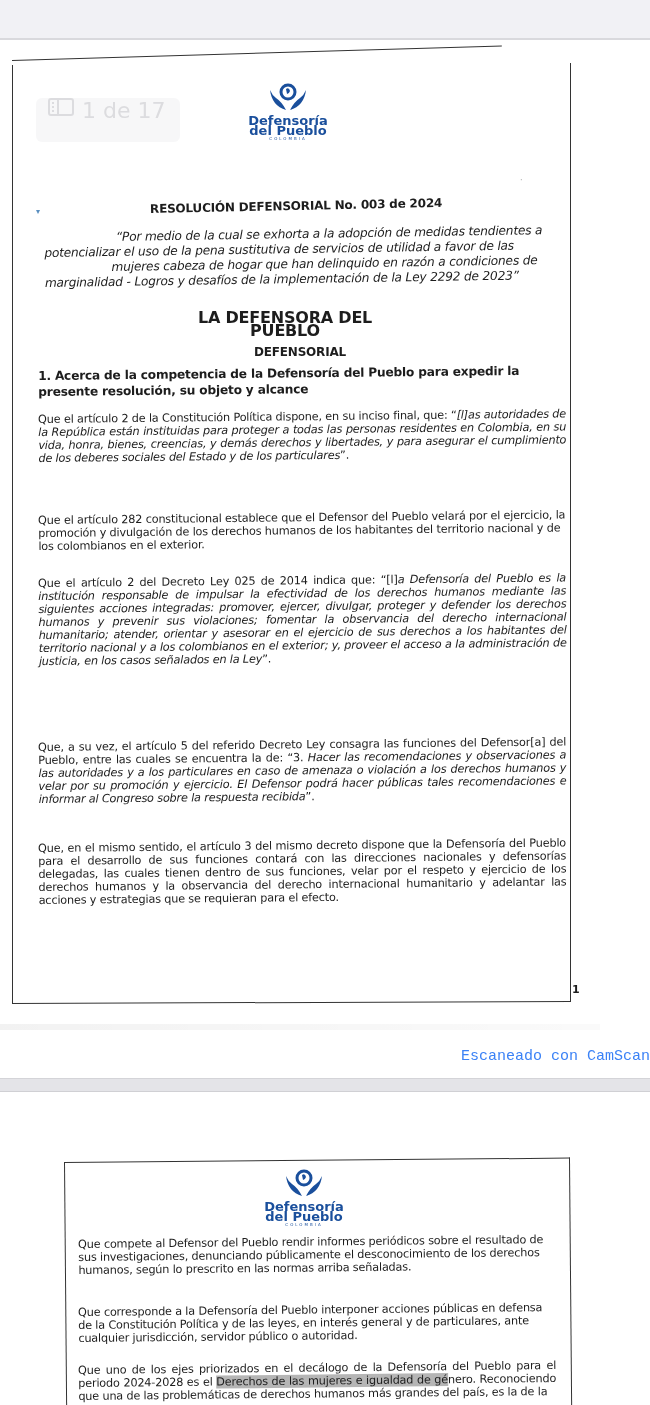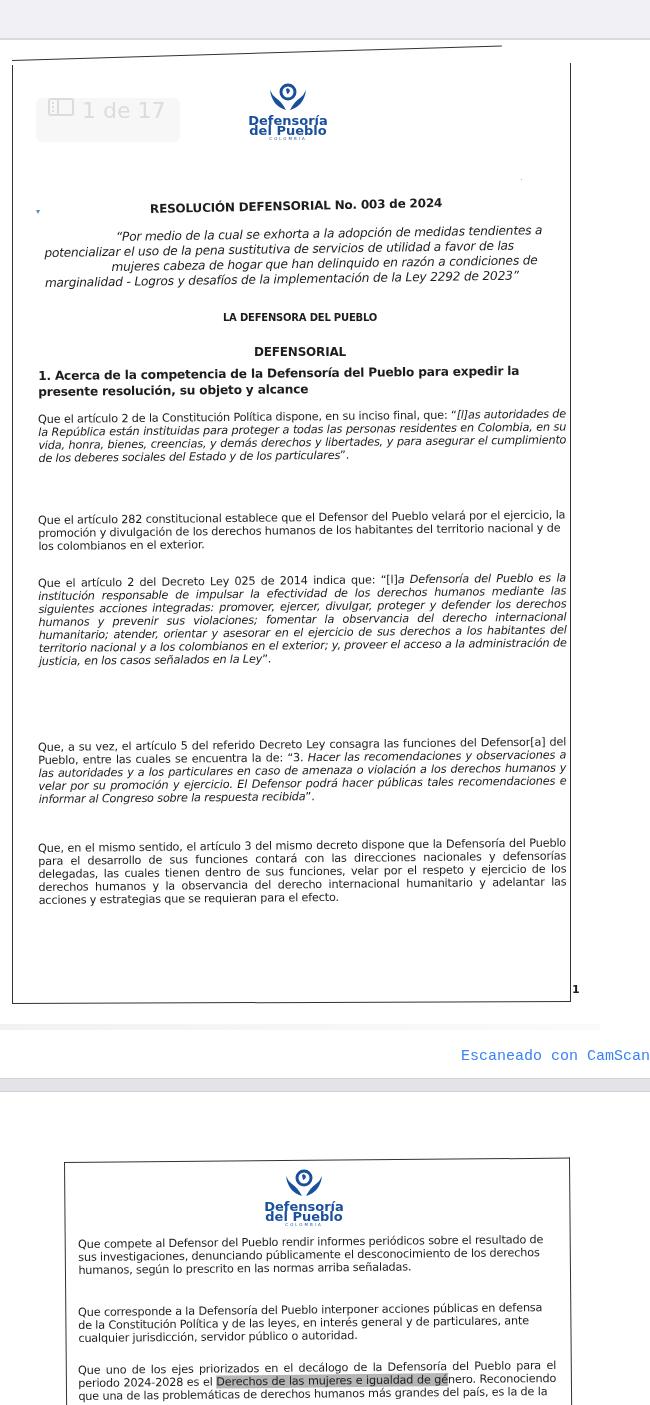--- a/index.html
+++ b/index.html
@@ -69,21 +69,21 @@
     font-size:11.3px; line-height:13px; letter-spacing:-0.2px;
   }
   .doc-text.it { font-style:italic; }
   .center { text-align:center; }
   .justify { text-align:justify; }
   .tilt { transform:rotate(-0.9deg); transform-origin:left top; }
   .tilt2 { transform:rotate(-0.6deg); transform-origin:left top; }
 
   .res-title { left:150px; top:200px; font-size:12px; font-weight:bold; transform:rotate(-1.2deg); }
   .subtitle { left:44px; top:231px; width:530px; font-size:12.2px; line-height:15px; }
-  .who { left:200px; top:311px; width:200px; font-size:10px; font-weight:bold; text-align:center; }
+  .who { left:185px; top:311px; width:200px; font-size:16px; font-weight:bold; text-align:center; }
   .considerando { left:220px; top:346px; width:160px; font-size:12px; font-weight:bold; text-align:center; }
   .section1 { left:38px; top:368px; width:536px; font-size:12.2px; line-height:16px; font-weight:bold; }
   .para { width:528px; left:38px; }
   .p1 { top:413px; }
   .p2 { top:514px; }
   .p3 { top:577px; }
   .p4 { top:741px; }
   .p5 { top:842px; }
   .page-number { left:572px; top:983px; font-weight:bold; font-size:11px; }
   .camscan {

